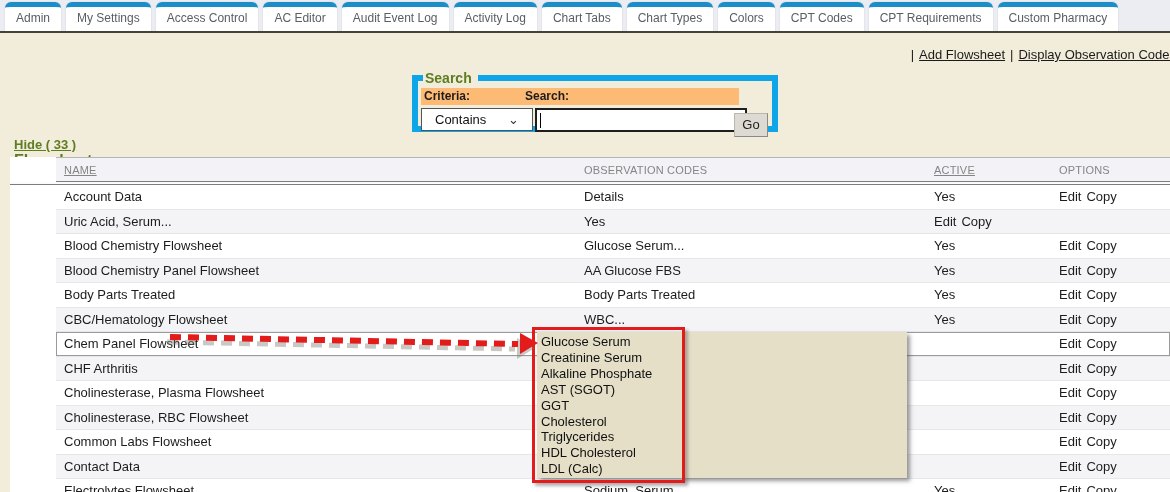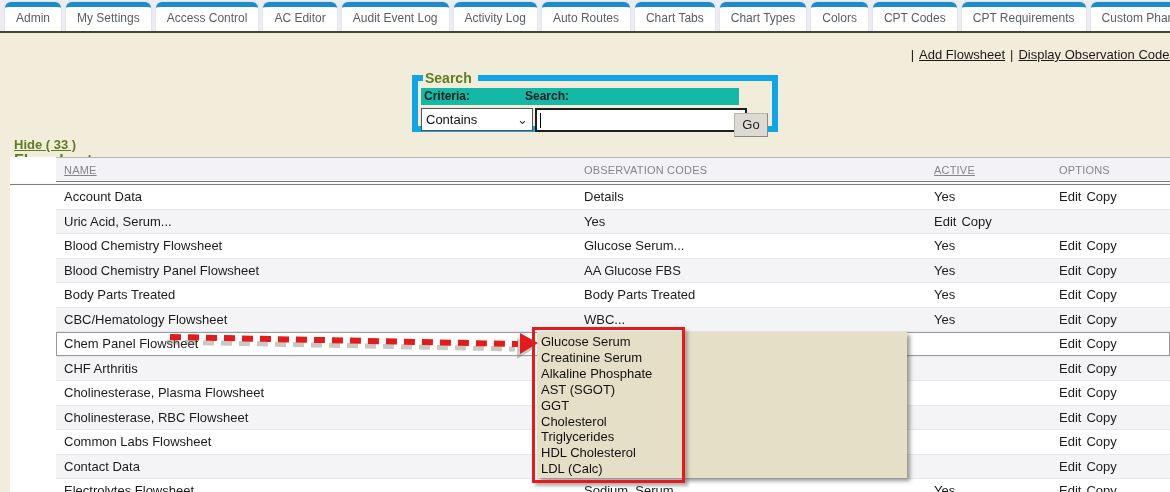--- a/index.html
+++ b/index.html
@@ -17,26 +17,26 @@
 
   
   .toplinks { position:absolute; top:47px; right:-6px; font-size:13px; color:#1b1b1b; white-space:nowrap; }
   .toplinks a { color:#1b1b1b; text-decoration:underline; cursor:pointer; }
   .toplinks .sep { margin:0 5px; }
 
   
   .search-fs { position:absolute; left:412px; top:70px; width:366px; height:62px;
     border:6px solid #0ea5e9; padding:2px 3px 3px 3px; }
   .search-fs legend { font-size:14px; font-weight:bold; color:#5d7d20; padding:0 6px 0 2px; margin-left:2px; }
-  .labels-row { display:flex; background:#14b8a6; width:318px; height:17px; }
+  .labels-row { display:flex; background:#fdba74; width:318px; height:17px; }
   .labels-row .lb { font-size:12px; font-weight:bold; color:#1c1c1c; line-height:17px; padding-left:3px; }
   .labels-row .lb1 { width:101px; }
   .controls-row { display:flex; margin-top:3px; }
   .sel { width:112px; height:23px; background:#fff; border:1px solid #555; display:flex;
-    align-items:center; font-size:13px; color:#111; padding:0 4px; cursor:pointer; }
+    align-items:center; font-size:13px; color:#111; padding:0 13px; cursor:pointer; }
   .sel .chev { margin-left:auto; font-size:13px; color:#333; line-height:10px; }
   .txt { width:212px; height:24px; background:#fff; border:2px solid #1e1e1e; margin-left:2px;
     position:relative; cursor:text; }
   .txt .caret { position:absolute; left:3px; top:3px; width:1px; height:15px; background:#000; }
   .go-btn { position:absolute; right:4px; top:27px; width:34px; height:24px;
     background:#dcdad2; border:1px solid #8a8a84; border-top-color:#b9b7af; border-left-color:#b9b7af;
     font-size:13px; color:#222; text-align:center; line-height:21px; cursor:pointer; }
 
   
   .listbar { position:absolute; left:10px; top:137px; width:1156px; display:flex; align-items:baseline; white-space:nowrap;flex-direction:column; }
@@ -74,21 +74,20 @@
 
 <div id="page">
 
   <div class="tabbar">
     <div class="tab">Admin</div>
     <div class="tab">My Settings</div>
     <div class="tab">Access Control</div>
     <div class="tab">AC Editor</div>
     <div class="tab">Audit Event Log</div>
     <div class="tab">Activity Log</div>
-    <div class="tab">Auto Routes</div>
     <div class="tab">Chart Tabs</div>
     <div class="tab">Chart Types</div>
     <div class="tab">Colors</div>
     <div class="tab">CPT Codes</div>
     <div class="tab">CPT Requirements</div>
     <div class="tab">Custom Pharmacy</div>
   </div>
 
   <div class="toplinks">
     <span class="sep">|</span><a>Add Flowsheet</a><span class="sep">|</span><a>Display Observation Codes</a>

